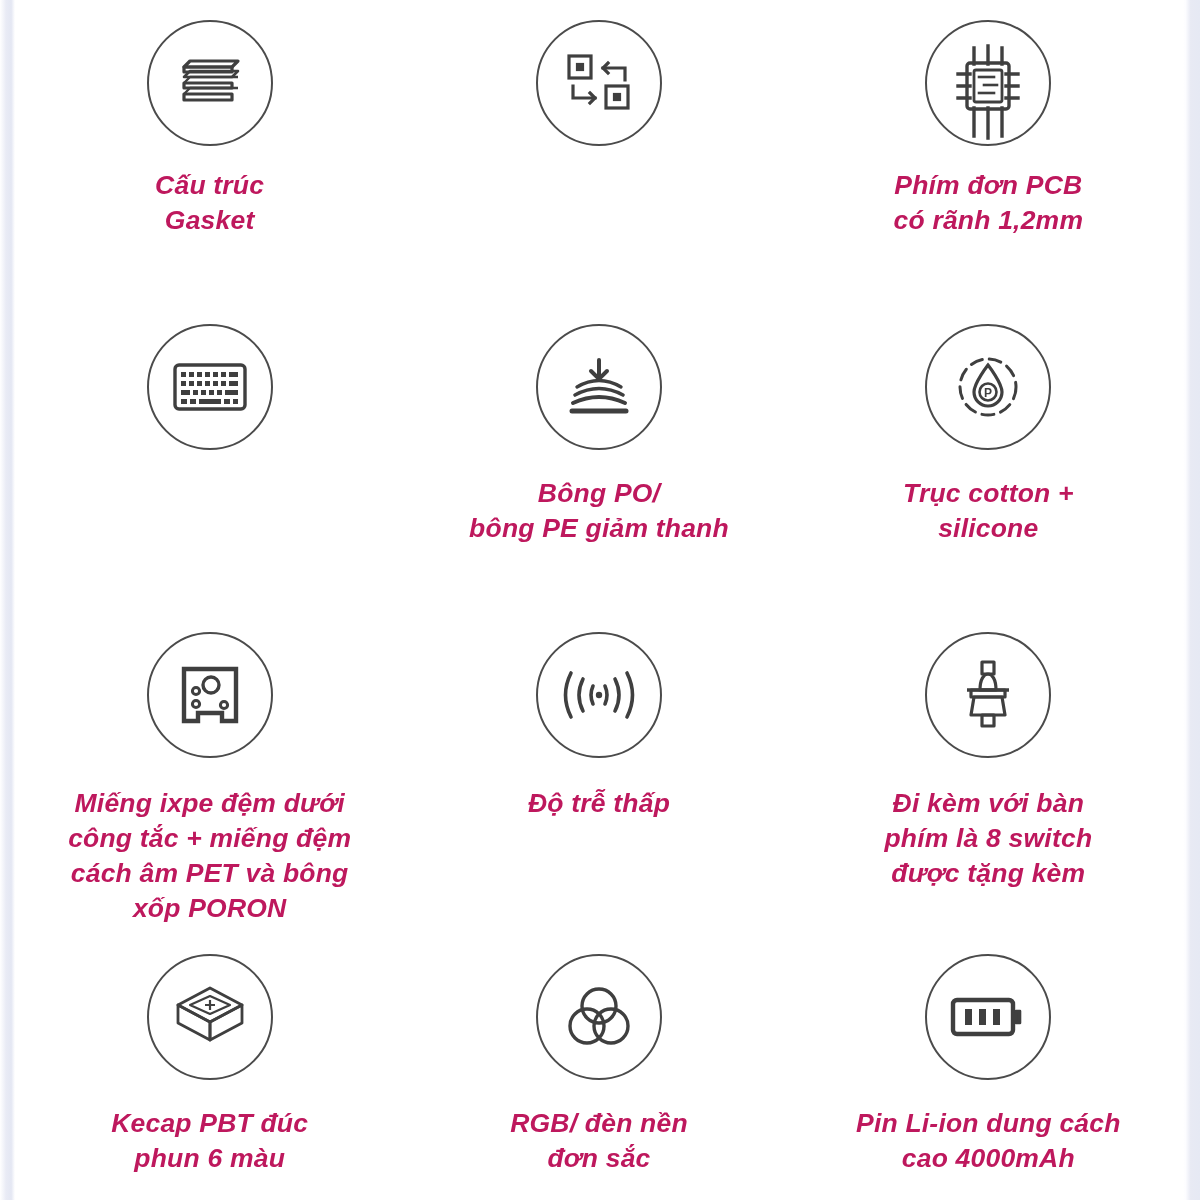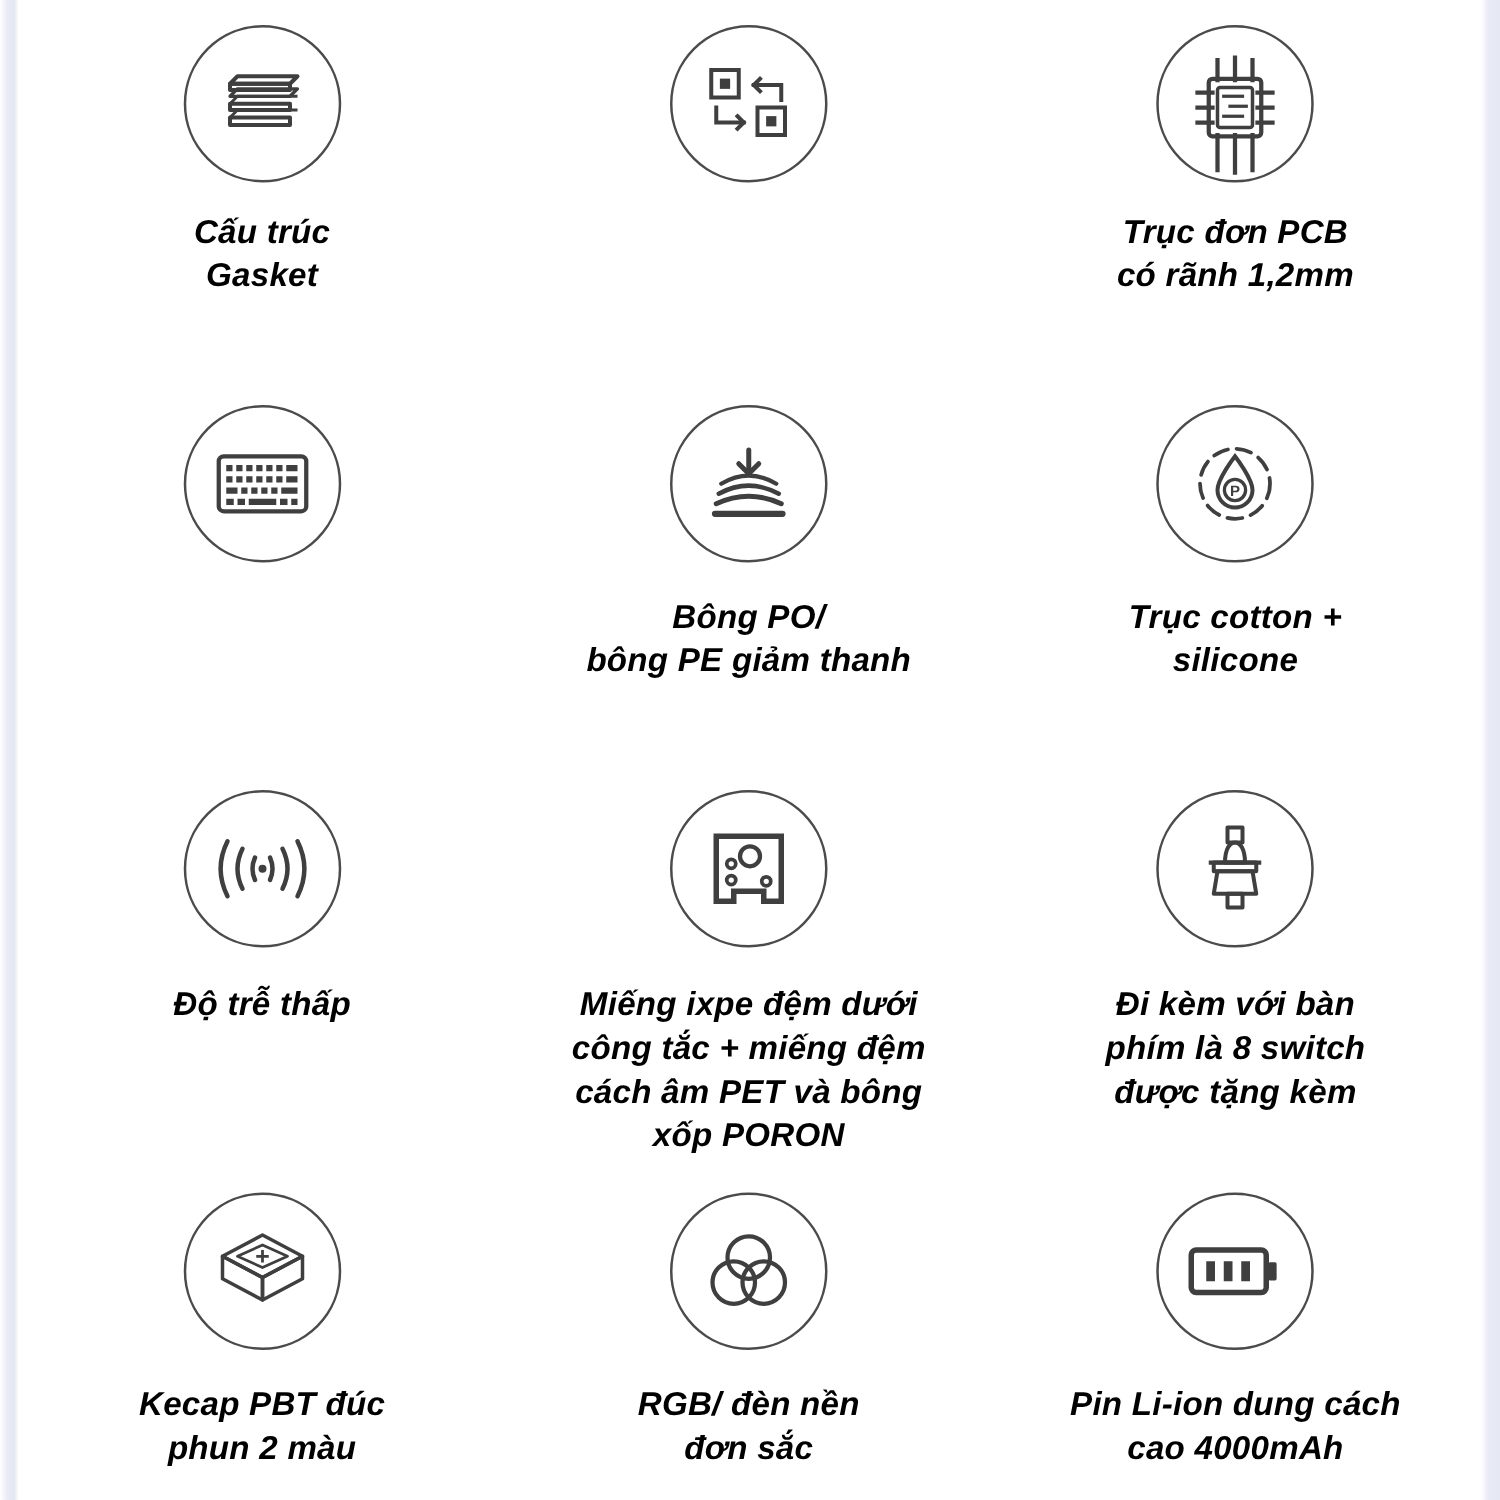--- a/index.html
+++ b/index.html
@@ -62,21 +62,21 @@
     display: flex;
     align-items: center;
     justify-content: center;
     overflow: visible;
   }
   .badge svg { display: block; overflow: visible; }
 
   .caption {
     margin-top: 16px;
     text-align: center;
-    color: #000000;
+    color: #be185d;
     font-size: 26.5px;
     line-height: 1.32;
     font-style: italic;
     font-weight: 600;
     letter-spacing: 0.2px;
     white-space: pre-line;
     font-family: "Liberation Sans", sans-serif;
   }
 
   
@@ -153,21 +153,21 @@
               <path d="M66 36 L78 36 M66 48 L78 48 M66 60 L78 60"></path>
               <rect x="27" y="25" width="42" height="46" rx="3"></rect>
               <rect x="34" y="32" width="28" height="32" rx="2" stroke-width="2.8"></rect>
               <path d="M39 39 L54 39" stroke-width="2.6"></path>
               <path d="M44 47 L57 47" stroke-width="2.6"></path>
               <path d="M39 55 L54 55" stroke-width="2.6"></path>
             </g>
           </svg>
         </span>
       </div>
-      <div class="caption">Trục đơn PCB
+      <div class="caption">Phím đơn PCB
 có rãnh 1,2mm</div>
     </div>
 
     <div class="cell r2">
       <div class="badge">
         <span>
           <svg width="74" height="54" viewBox="0 0 74 54">
             <rect x="2" y="5" width="70" height="44" rx="4" fill="none" stroke="#3f3f3f" stroke-width="3.4"></rect>
             <g fill="#3f3f3f">
               <rect x="8" y="12" width="5" height="5"></rect>
@@ -231,57 +231,57 @@
           </svg>
         </span>
       </div>
       <div class="caption">Trục cotton +
 silicone</div>
     </div>
 
     <div class="cell r3">
       <div class="badge">
         <span>
+          <svg width="64" height="64" viewBox="0 0 64 64">
+            <path d="M6 6 L58 6 L58 58 L44 58 L44 50 L20 50 L20 58 L6 58 Z" fill="none" stroke="#3f3f3f" stroke-width="4.4" stroke-linejoin="miter"></path>
+            <circle cx="33" cy="22" r="8" fill="none" stroke="#3f3f3f" stroke-width="3.4"></circle>
+            <circle cx="18" cy="28" r="3.6" fill="none" stroke="#3f3f3f" stroke-width="3"></circle>
+            <circle cx="18" cy="41" r="3.6" fill="none" stroke="#3f3f3f" stroke-width="3"></circle>
+            <circle cx="46" cy="42" r="3.6" fill="none" stroke="#3f3f3f" stroke-width="3"></circle>
+          </svg>
+        </span>
+      </div>
+      <div class="caption cap-narrow">Miếng ixpe đệm dưới
+công tắc + miếng đệm
+cách âm PET và bông
+xốp PORON</div>
+    </div>
+
+    <div class="cell r3">
+      <div class="badge">
+        <span>
           <svg width="76" height="56" viewBox="0 0 76 56">
             <g fill="none" stroke="#3f3f3f" stroke-width="3.6" stroke-linecap="round">
               <path d="M10 6 Q-1 28 10 50"></path>
               <path d="M22 12 Q14 28 22 44"></path>
               <path d="M32 19 Q28 28 32 37"></path>
               <path d="M66 6 Q77 28 66 50"></path>
               <path d="M54 12 Q62 28 54 44"></path>
               <path d="M44 19 Q48 28 44 37"></path>
             </g>
             <circle cx="38" cy="28" r="3.2" fill="#3f3f3f"></circle>
           </svg>
         </span>
       </div>
       <div class="caption">Độ trễ thấp</div>
     </div>
 
     <div class="cell r3">
       <div class="badge">
         <span>
-          <svg width="64" height="64" viewBox="0 0 64 64">
-            <path d="M6 6 L58 6 L58 58 L44 58 L44 50 L20 50 L20 58 L6 58 Z" fill="none" stroke="#3f3f3f" stroke-width="4.4" stroke-linejoin="miter"></path>
-            <circle cx="33" cy="22" r="8" fill="none" stroke="#3f3f3f" stroke-width="3.4"></circle>
-            <circle cx="18" cy="28" r="3.6" fill="none" stroke="#3f3f3f" stroke-width="3"></circle>
-            <circle cx="18" cy="41" r="3.6" fill="none" stroke="#3f3f3f" stroke-width="3"></circle>
-            <circle cx="46" cy="42" r="3.6" fill="none" stroke="#3f3f3f" stroke-width="3"></circle>
-          </svg>
-        </span>
-      </div>
-      <div class="caption cap-narrow">Miếng ixpe đệm dưới
-công tắc + miếng đệm
-cách âm PET và bông
-xốp PORON</div>
-    </div>
-
-    <div class="cell r3">
-      <div class="badge">
-        <span>
           <svg width="70" height="72" viewBox="0 0 70 72">
             <g fill="none" stroke="#3f3f3f" stroke-width="3.2" stroke-linejoin="round">
               <rect x="29" y="3" width="12" height="12"></rect>
               <path d="M27 31 C27 20 31 15 35 15 C39 15 43 20 43 31 Z"></path>
               <path d="M18 31 L52 31 L52 38 L18 38 Z"></path>
               <path d="M21 38 L49 38 L52 56 L18 56 Z"></path>
               <path d="M14 31 L56 31" stroke-width="3.4"></path>
               <rect x="29" y="56" width="12" height="11"></rect>
             </g>
           </svg>
@@ -300,21 +300,21 @@
               <path d="M36 4 L68 21 L36 38 L4 21 Z"></path>
               <path d="M4 21 L4 39 L36 56 L36 38 Z"></path>
               <path d="M68 21 L68 39 L36 56 L36 38 Z"></path>
               <path d="M36 12 L56 21 L36 30 L16 21 Z" stroke-width="2.2"></path>
               <path d="M31 21 L41 21 M36 16 L36 26" stroke-width="2.2"></path>
             </g>
           </svg>
         </span>
       </div>
       <div class="caption">Kecap PBT đúc
-phun 2 màu</div>
+phun 6 màu</div>
     </div>
 
     <div class="cell r4">
       <div class="badge">
         <span>
           <svg width="66" height="62" viewBox="0 0 66 62">
             <g fill="none" stroke="#3f3f3f" stroke-width="3.4">
               <circle cx="33" cy="20" r="17"></circle>
               <circle cx="21" cy="40" r="17"></circle>
               <circle cx="45" cy="40" r="17"></circle>

